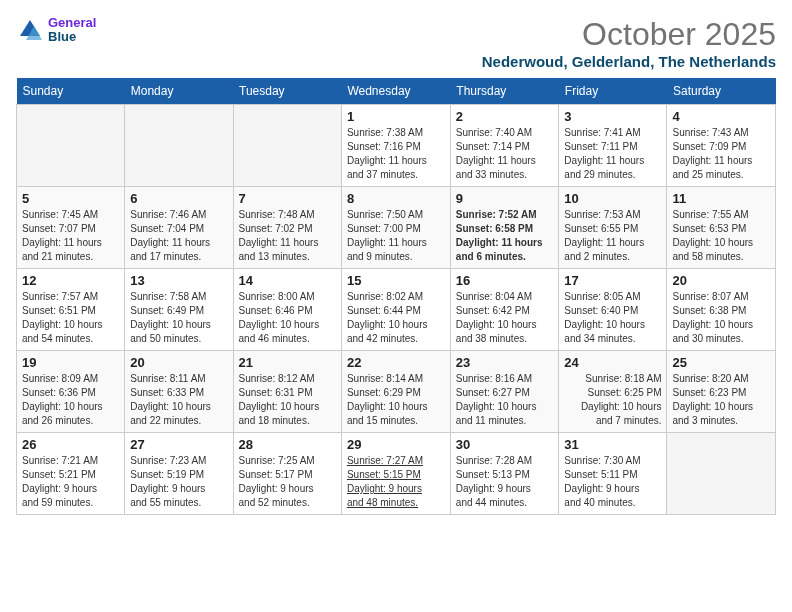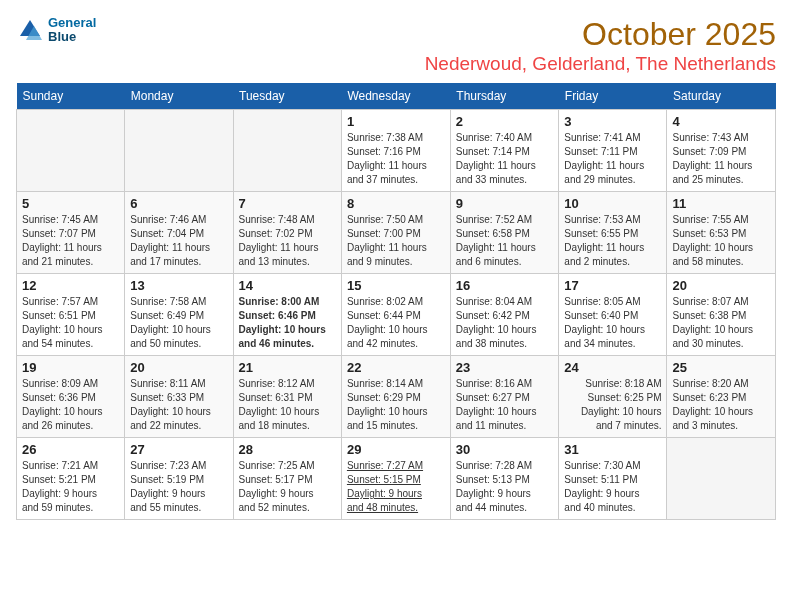--- a/index.html
+++ b/index.html
@@ -21,37 +21,38 @@
       align-items: center;
       gap: 4px;
     }
     .logo-text {
       display: flex;
       flex-direction: column;
       font-size: 13px;
       font-weight: bold;
       line-height: 1.1;
     }
-    .logo-general { color: #0369a1; }
+    .logo-general { color: #6d28d9; }
     .logo-blue { color: #0c4a6e; }
     .logo-icon {
       width: 28px;
       height: 28px;
     }
     .title-block {
       text-align: right;
     }
     .cal-title {
       font-size: 32px;
       font-weight: 300;
-      color: #a16207;
+      color: #737373;
     }
     .cal-subtitle {
-      font-size: 19px;
-      color: #ef4444;
+      font-size: 15px;
+      color: #0c4a6e;
+      font-weight: bold;
     }
     table {
       width: 100%;
       border-collapse: collapse;
       font-size: 11px;
     }
     thead th {
       background: #1a5fa8;
       color: #fff;
       text-align: left;
@@ -182,21 +183,21 @@
         </td>
         <td>
           <span class="day-number">8</span>
           <div class="day-info" style="white-space: pre-line;">Sunrise: 7:50 AM
 Sunset: 7:00 PM
 Daylight: 11 hours
 and 9 minutes.</div>
         </td>
         <td>
           <span class="day-number">9</span>
-          <div class="day-info" style="white-space: pre-line;">Sunrise: 7:52 AM
+          <div class="day-info" style="white-space: pre-line; font-weight: bold;">Sunrise: 7:52 AM
 Sunset: 6:58 PM
 Daylight: 11 hours
 and 6 minutes.</div>
         </td>
         <td>
           <span class="day-number">10</span>
           <div class="day-info" style="white-space: pre-line;">Sunrise: 7:53 AM
 Sunset: 6:55 PM
 Daylight: 11 hours
 and 2 minutes.</div>
@@ -219,21 +220,21 @@
         </td>
         <td>
           <span class="day-number">13</span>
           <div class="day-info" style="white-space: pre-line;">Sunrise: 7:58 AM
 Sunset: 6:49 PM
 Daylight: 10 hours
 and 50 minutes.</div>
         </td>
         <td>
           <span class="day-number">14</span>
-          <div class="day-info" style="white-space: pre-line; font-weight: bold;">Sunrise: 8:00 AM
+          <div class="day-info" style="white-space: pre-line;">Sunrise: 8:00 AM
 Sunset: 6:46 PM
 Daylight: 10 hours
 and 46 minutes.</div>
         </td>
         <td>
           <span class="day-number">15</span>
           <div class="day-info" style="white-space: pre-line;">Sunrise: 8:02 AM
 Sunset: 6:44 PM
 Daylight: 10 hours
 and 42 minutes.</div>

